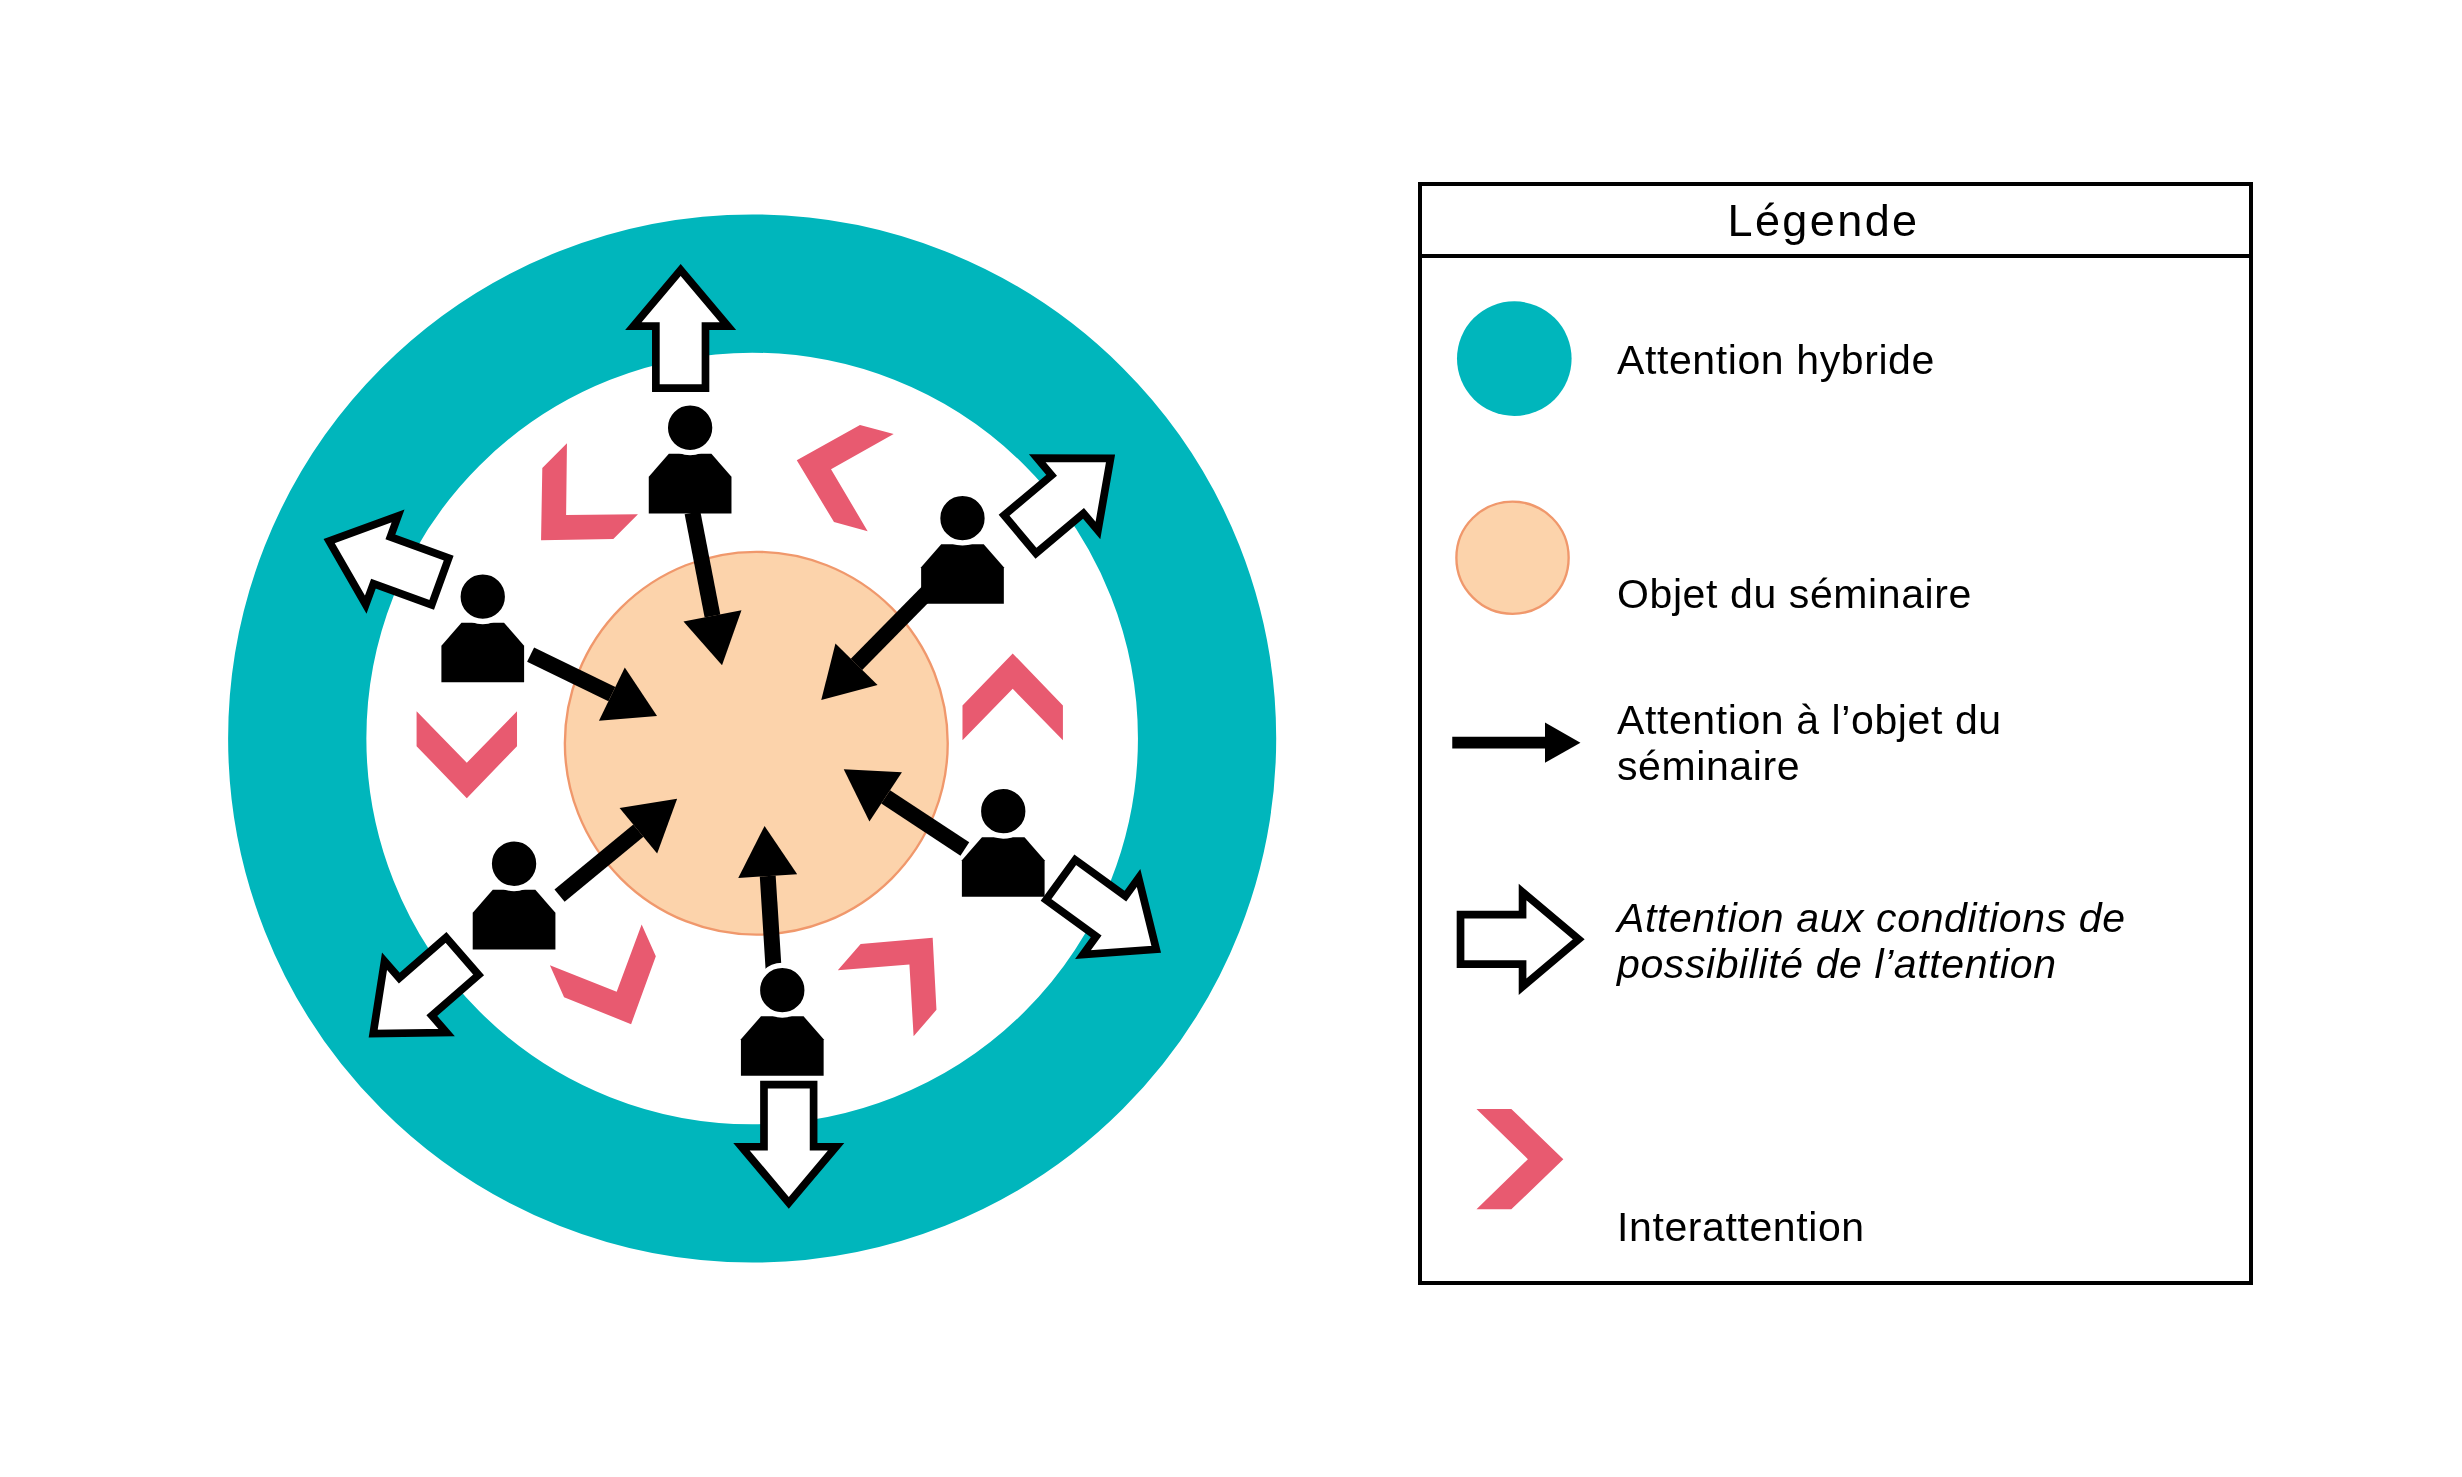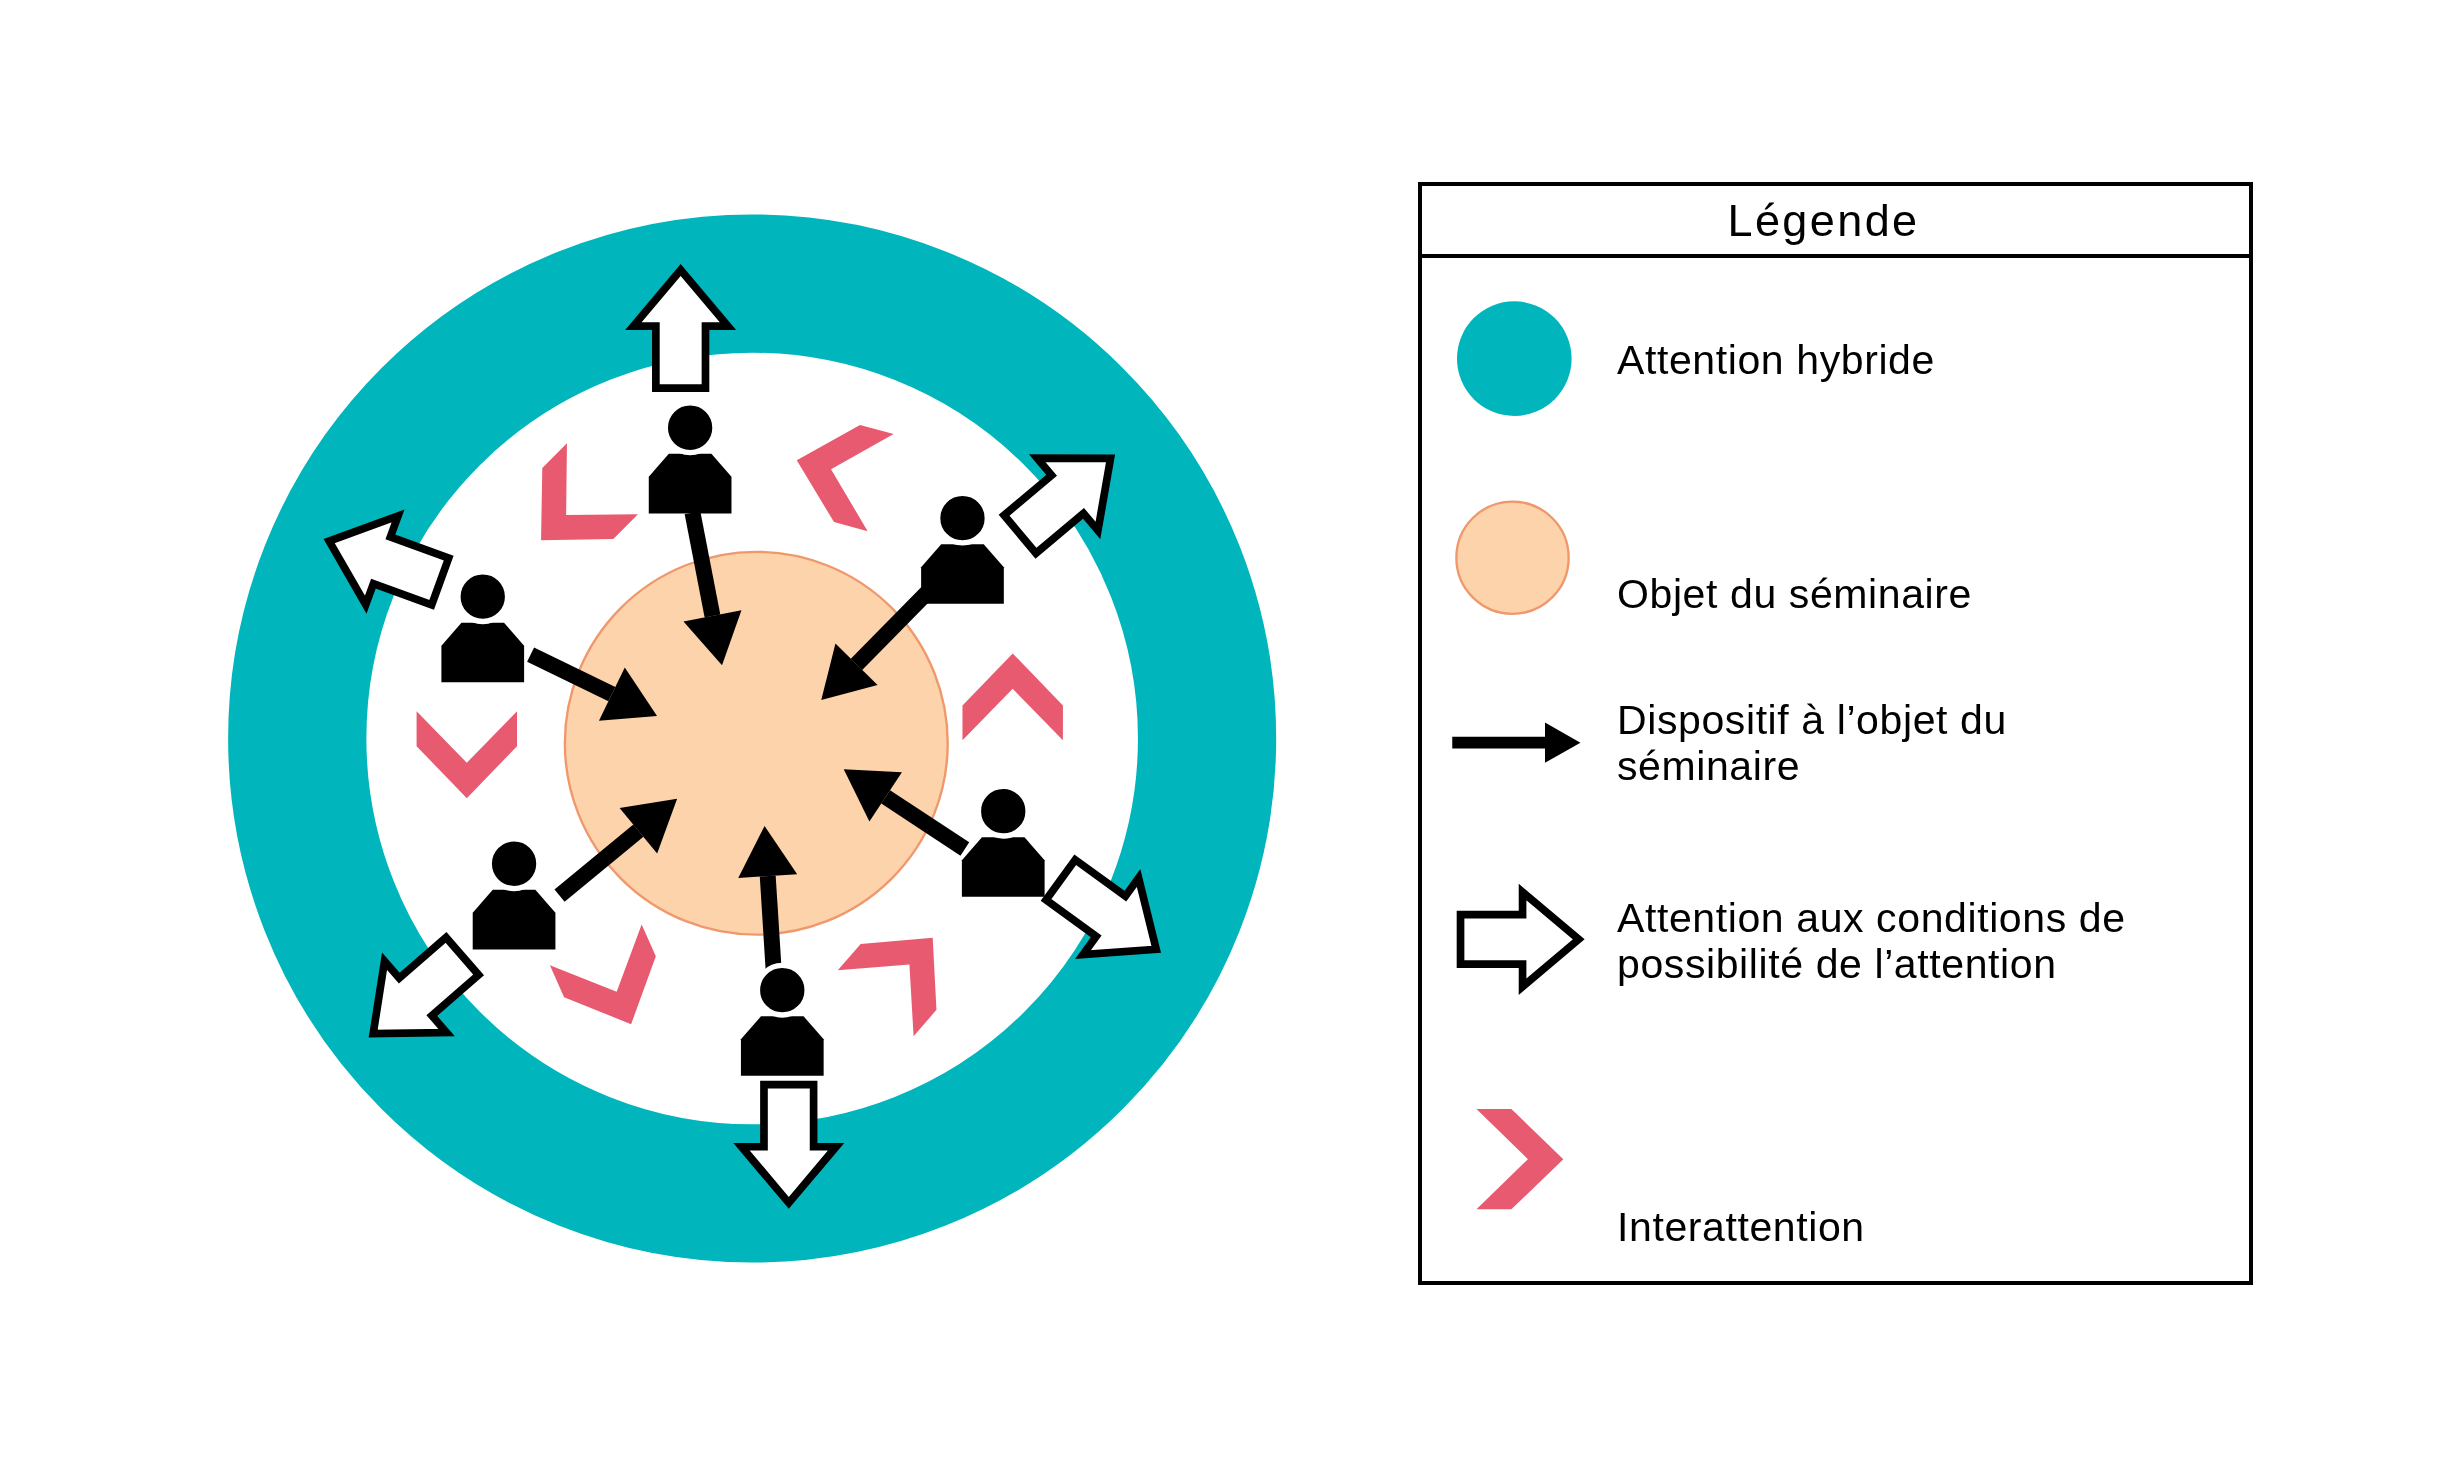--- a/index.html
+++ b/index.html
@@ -23,21 +23,21 @@
     font-size:45px;letter-spacing:2.4px;z-index:2;
   }
   .legend-label{
     position:absolute;left:1617px;transform:translateY(-50%);
     font-size:41px;line-height:46px;letter-spacing:0.6px;
     white-space:pre-line;z-index:2;
   }
   #ll-0{top:360px;}
   #ll-1{top:558px;margin-top:36px;}
   #ll-2{top:743px;}
-  #ll-3{top:941px;}
+  #ll-3{top:941px;font-style:italic;}
   #ll-4{top:1227px;}
 </style>
 </head>
 <body>
 
 <svg id="diagram-svg" width="2462" height="1477" viewBox="0 0 4167 2500">
     <circle cx="1273" cy="1250" r="770" fill="none" stroke="#00B6BC" stroke-width="234"></circle>
     <circle cx="1280" cy="1258" r="324" fill="#FCD3AB" stroke="#F0986C" stroke-width="4"></circle>
     <polygon points="-85,-73 0,14 85,-73 85,-14 0,74 -85,-14" fill="#E85A70" transform="translate(790 1277) rotate(0)"></polygon>
     <polygon points="-85,-73 0,14 85,-73 85,-14 0,74 -85,-14" fill="#E85A70" transform="translate(968 862) rotate(45)"></polygon>
@@ -108,18 +108,18 @@
     <circle cx="2563" cy="607" r="97" fill="#00B6BC"></circle>
     <circle cx="2560" cy="944" r="95" fill="#FCD3AB" stroke="#F0986C" stroke-width="4"></circle>
   </svg>
 
 <div id="legend-box"></div>
 <div id="legend-divider"></div>
 <div id="legend-title">Légende</div>
 
 <div class="legend-label" id="ll-0">Attention hybride</div>
 <div class="legend-label" id="ll-1">Objet du séminaire</div>
-<div class="legend-label" id="ll-2">Dispositif à l’objet du
+<div class="legend-label" id="ll-2">Attention à l’objet du
 séminaire</div>
 <div class="legend-label" id="ll-3">Attention aux conditions de
 possibilité de l’attention</div>
 <div class="legend-label" id="ll-4">Interattention</div>
 
 
 </body></html>

